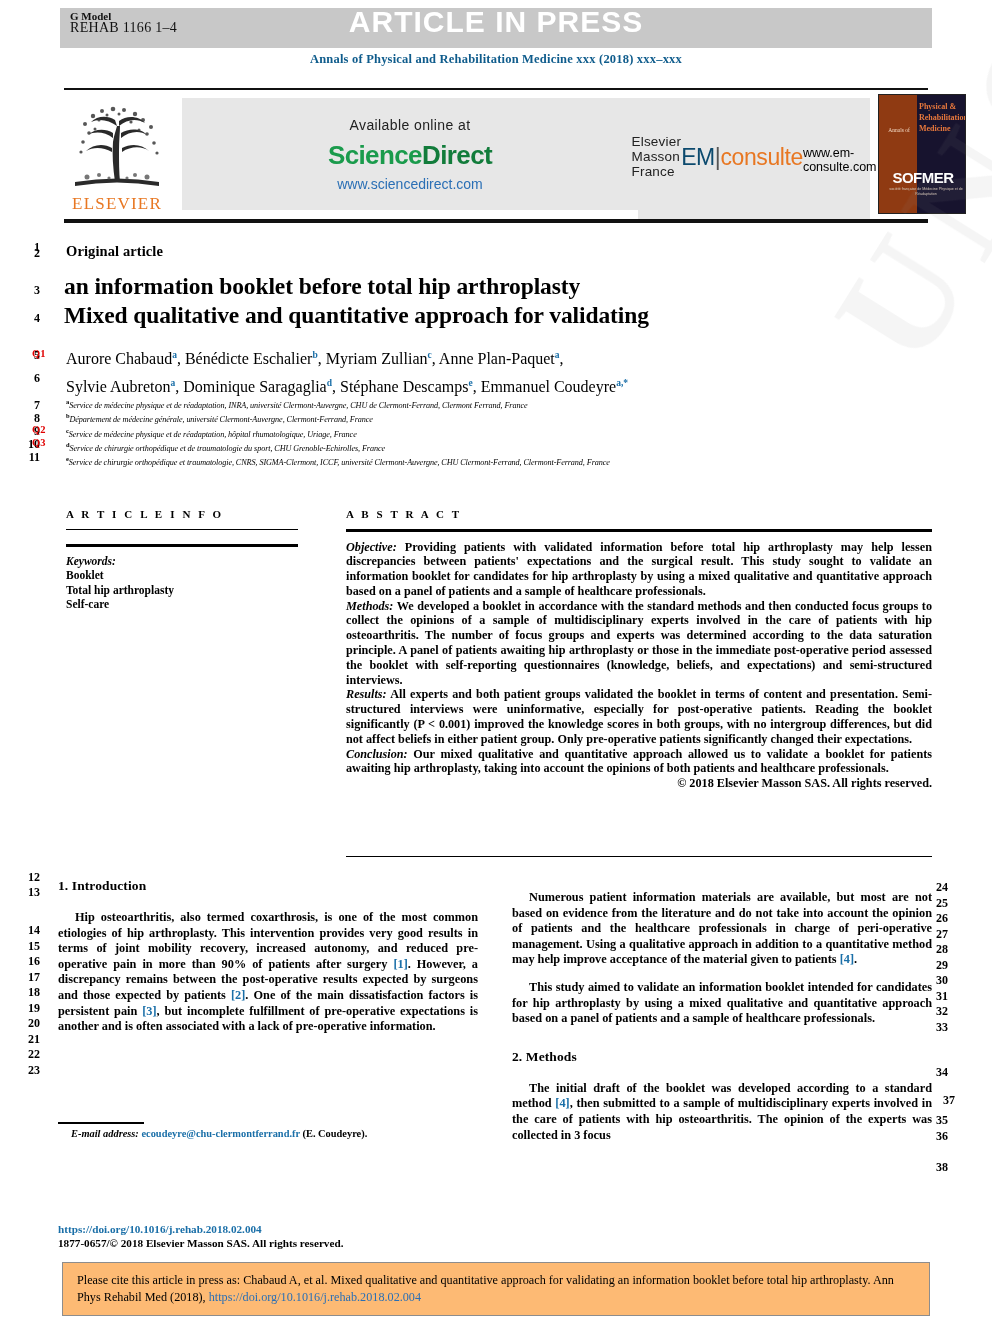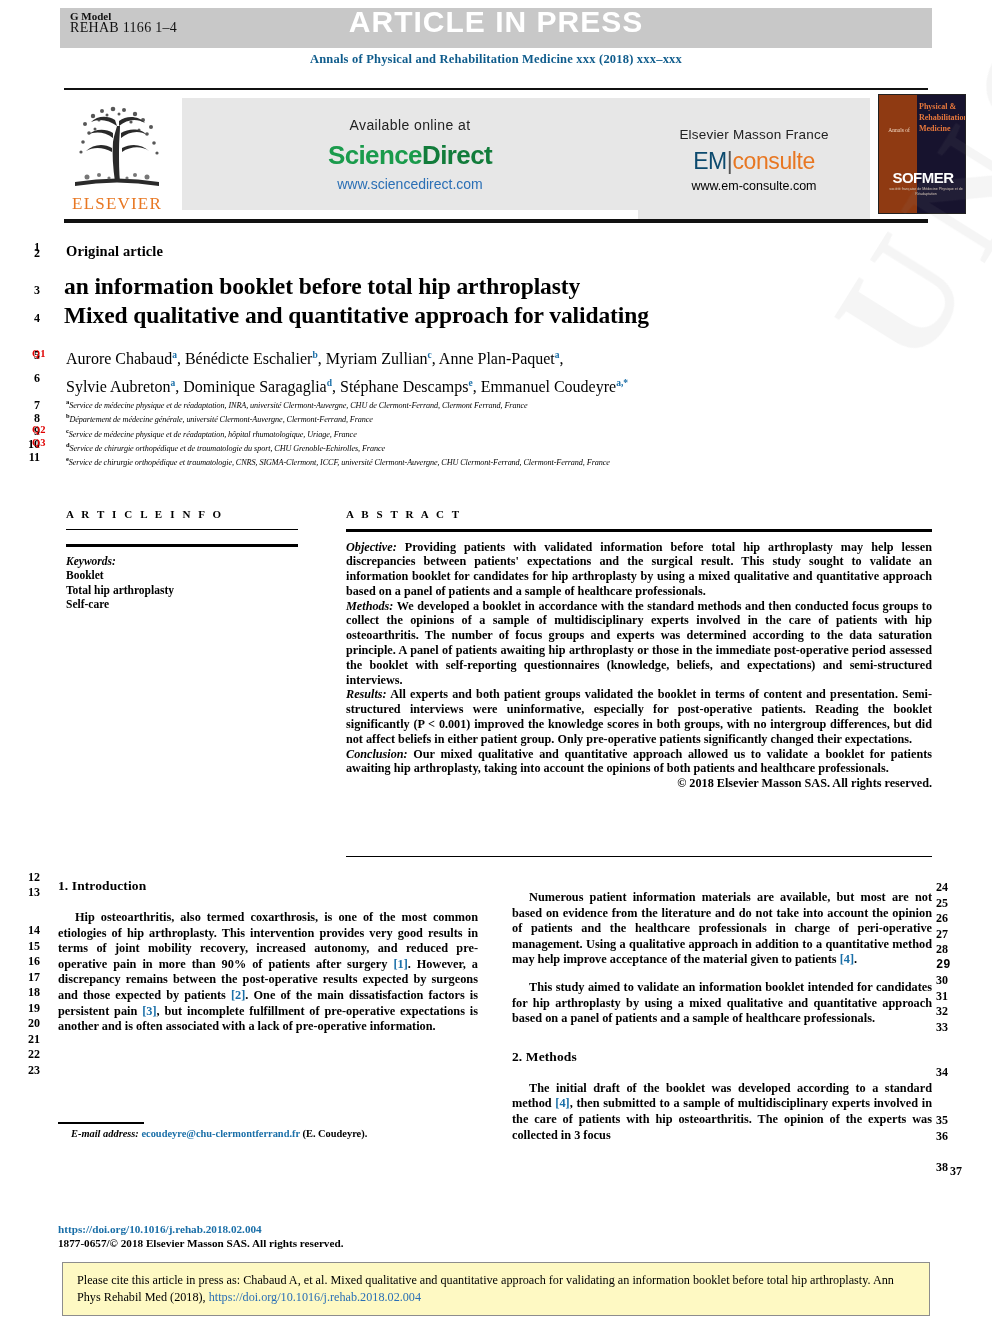--- a/index.html
+++ b/index.html
@@ -104,21 +104,21 @@
   .sd-brand .s1 { color:#1a9b4c; }
   .sd-brand .s2 { color:#127c3b; }
   .sd-url {
     font-family:"Liberation Sans", sans-serif;
     font-size:14px; color:#2a6fb5;
   }
 
   .em-box {
     position:absolute; left:574px; top:6px; width:232px; height:123px;
     background:#e7e7e7;
-    display:flex; flex-direction:column; align-items:center; justify-content:center;
+    display:flex; align-items:center; justify-content:center;
   }
   .em-title {
     font-family:"Liberation Sans", sans-serif;
     font-size:13.5px; color:#222; letter-spacing:0.2px; margin-bottom:6px;
   }
   .em-logo {
     font-family:"Liberation Sans", sans-serif;
     font-size:23px; letter-spacing:-0.4px; margin-bottom:4px;
   }
   .em-logo .em-em { color:#0c4a6e; }
@@ -262,21 +262,21 @@
   .doi-block {
     position:absolute; left:58px; top:1222px; width:420px;
     font-family:"Liberation Serif", serif;
     font-size:11.2px; line-height:14px; font-weight:700;
   }
   .doi-block .doi { color:#1a6fa8; }
 
   
   .cite-box {
     position:absolute; left:62px; top:1262px; width:868px; height:54px;
-    background:#fef9c3; border:1px solid #8d8d8d;
+    background:#fdba74; border:1px solid #8d8d8d;
     display:flex; align-items:center;
   }
   .cite-text {
     font-family:"Liberation Serif", serif;
     font-size:12.2px; line-height:17px; padding:0 14px; color:#000;
   }
   .cite-text .doi { color:#2a6fb5; }
 </style>
 </head>
 <body>
@@ -394,29 +394,29 @@
 <div class="lineno" style="top:1016px">20</div>
 <div class="lineno" style="top:1032px">21</div>
 <div class="lineno" style="top:1047px">22</div>
 <div class="lineno" style="top:1063px">23</div>
 
 <div class="lineno" style="left:936px; top:880px; text-align:left;">24</div>
 <div class="lineno" style="left:936px; top:896px; text-align:left;">25</div>
 <div class="lineno" style="left:936px; top:911px; text-align:left;">26</div>
 <div class="lineno" style="left:936px; top:927px; text-align:left;">27</div>
 <div class="lineno" style="left:936px; top:942px; text-align:left;">28</div>
-<div class="lineno" style="left:936px; top:958px; text-align:left;font-family:Liberation Mono, monospace;">29</div>
+<div class="lineno" style="left:936px; top:958px; text-align:left;">29</div>
 <div class="lineno" style="left:936px; top:973px; text-align:left;">30</div>
 <div class="lineno" style="left:936px; top:989px; text-align:left;">31</div>
 <div class="lineno" style="left:936px; top:1004px; text-align:left;">32</div>
 <div class="lineno" style="left:936px; top:1020px; text-align:left;">33</div>
 <div class="lineno" style="left:936px; top:1065px; text-align:left;">34</div>
 <div class="lineno" style="left:936px; top:1113px; text-align:left;">35</div>
 <div class="lineno" style="left:936px; top:1129px; text-align:left;">36</div>
-<div class="lineno" style="left:936px; top:1164px; text-align:right;">37</div>
+<div class="lineno" style="left:936px; top:1093px; text-align:center;">37</div>
 <div class="lineno" style="left:936px; top:1160px; text-align:left;">38</div>
 
 <div class="qtag" style="top:348px">Q1</div>
 <div class="qtag" style="top:424px">Q2</div>
 <div class="qtag" style="top:437px">Q3</div>
 
 <div class="sec-type">Original article</div>
 <div class="title">
   <div>an information booklet before total hip arthroplasty</div>
   <div>Mixed qualitative and quantitative approach for validating</div>

